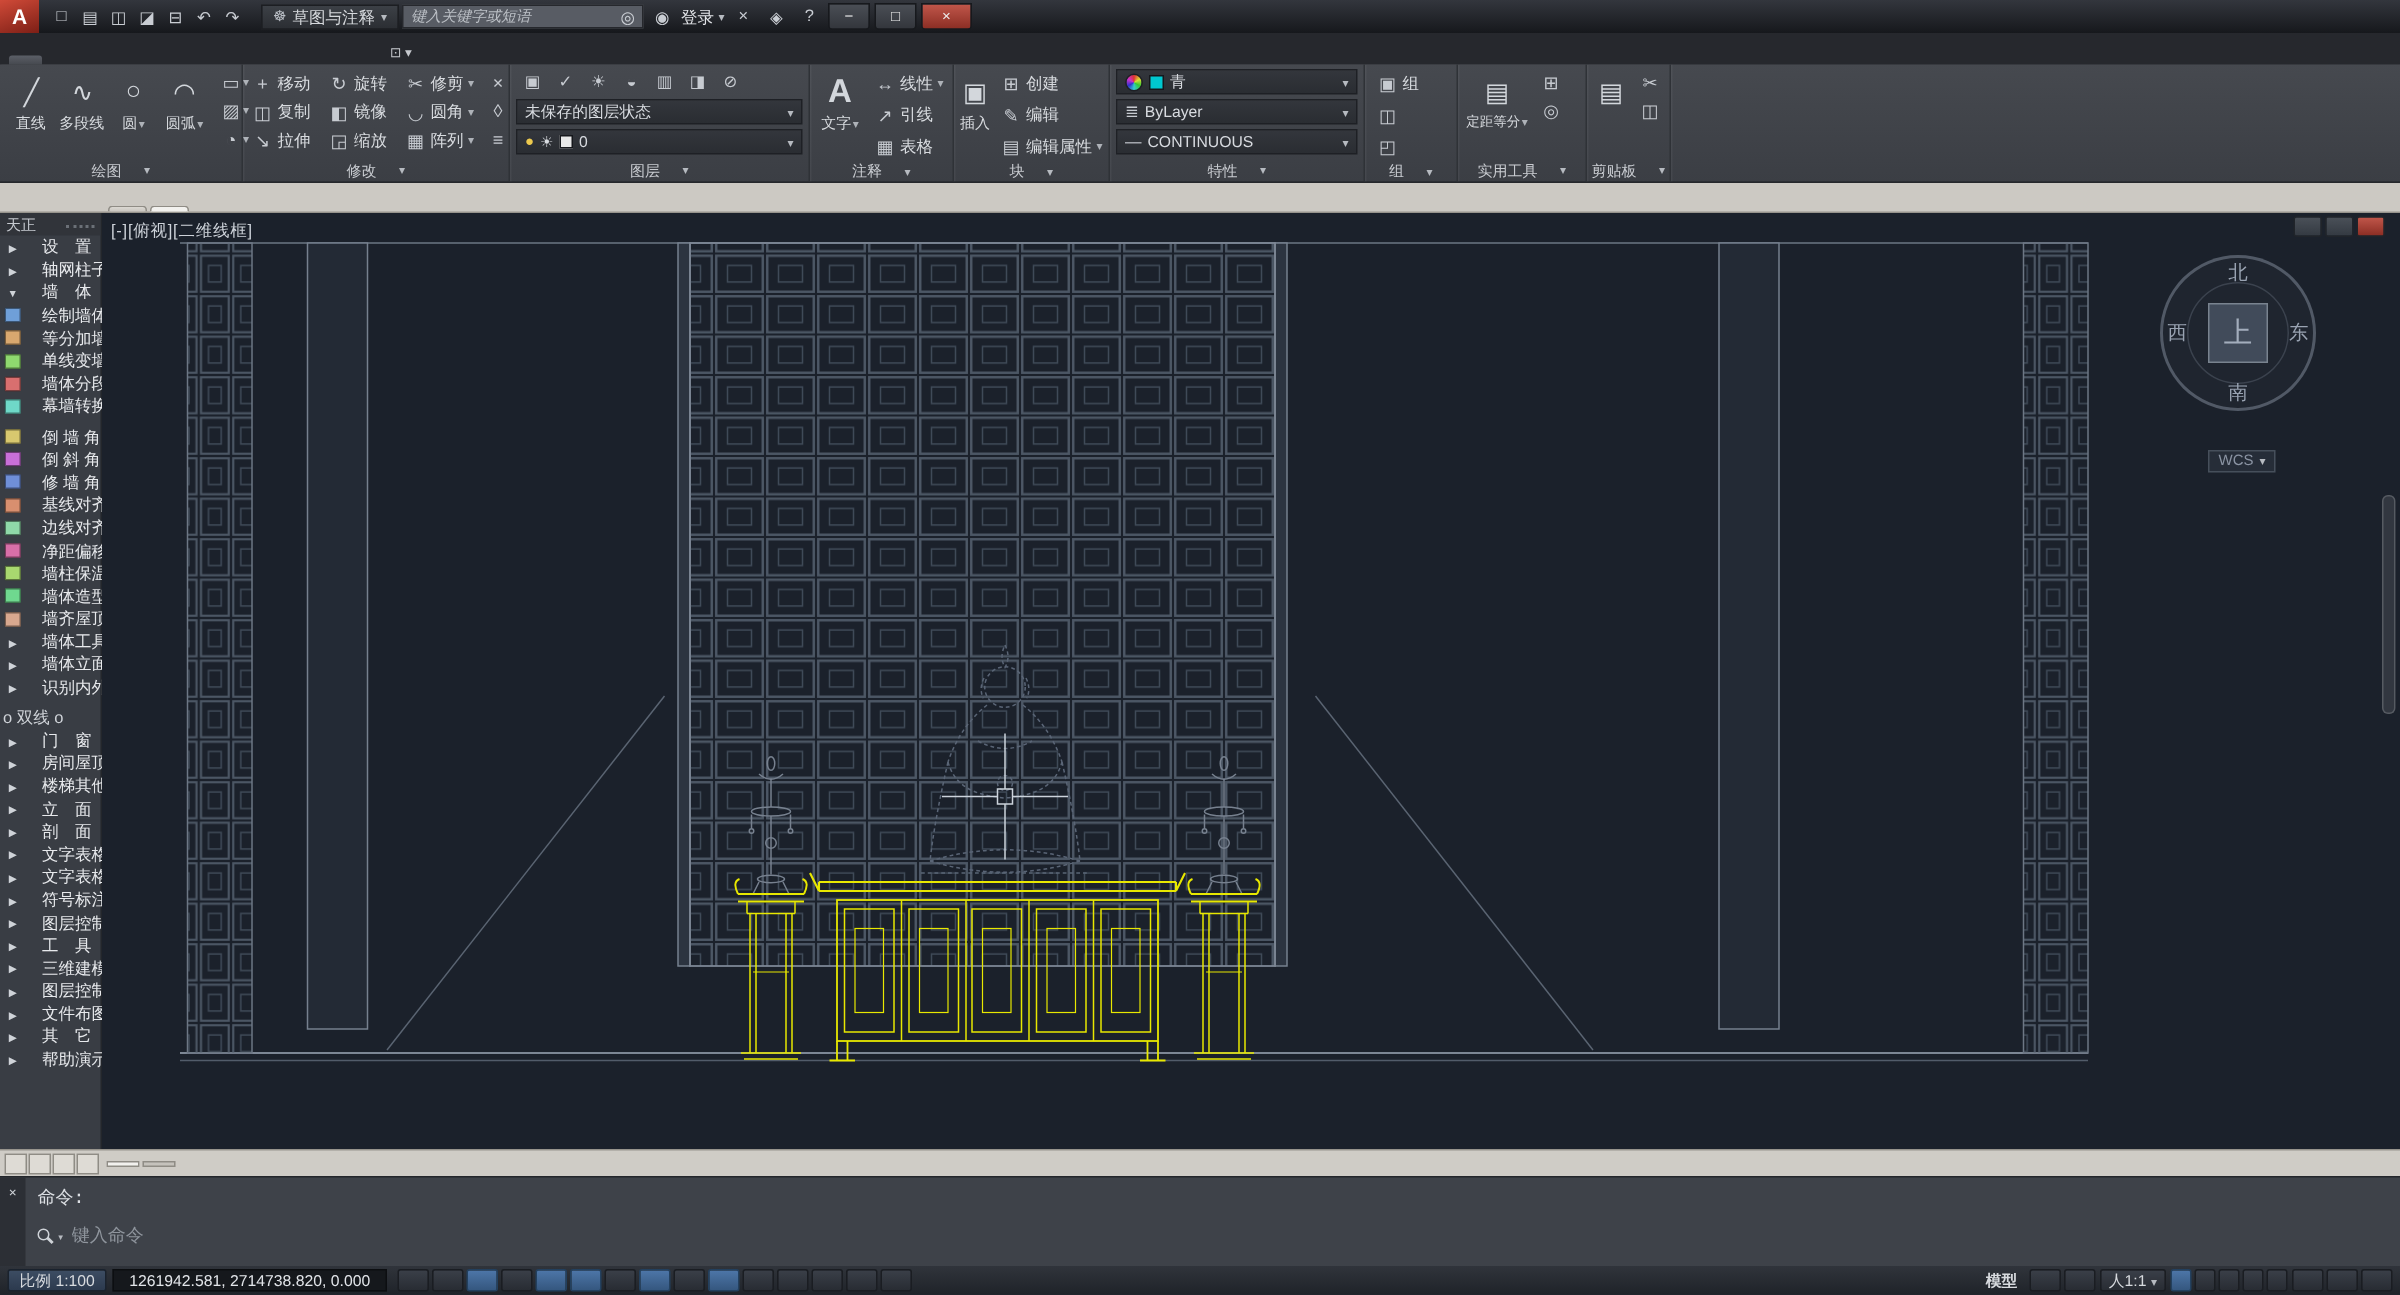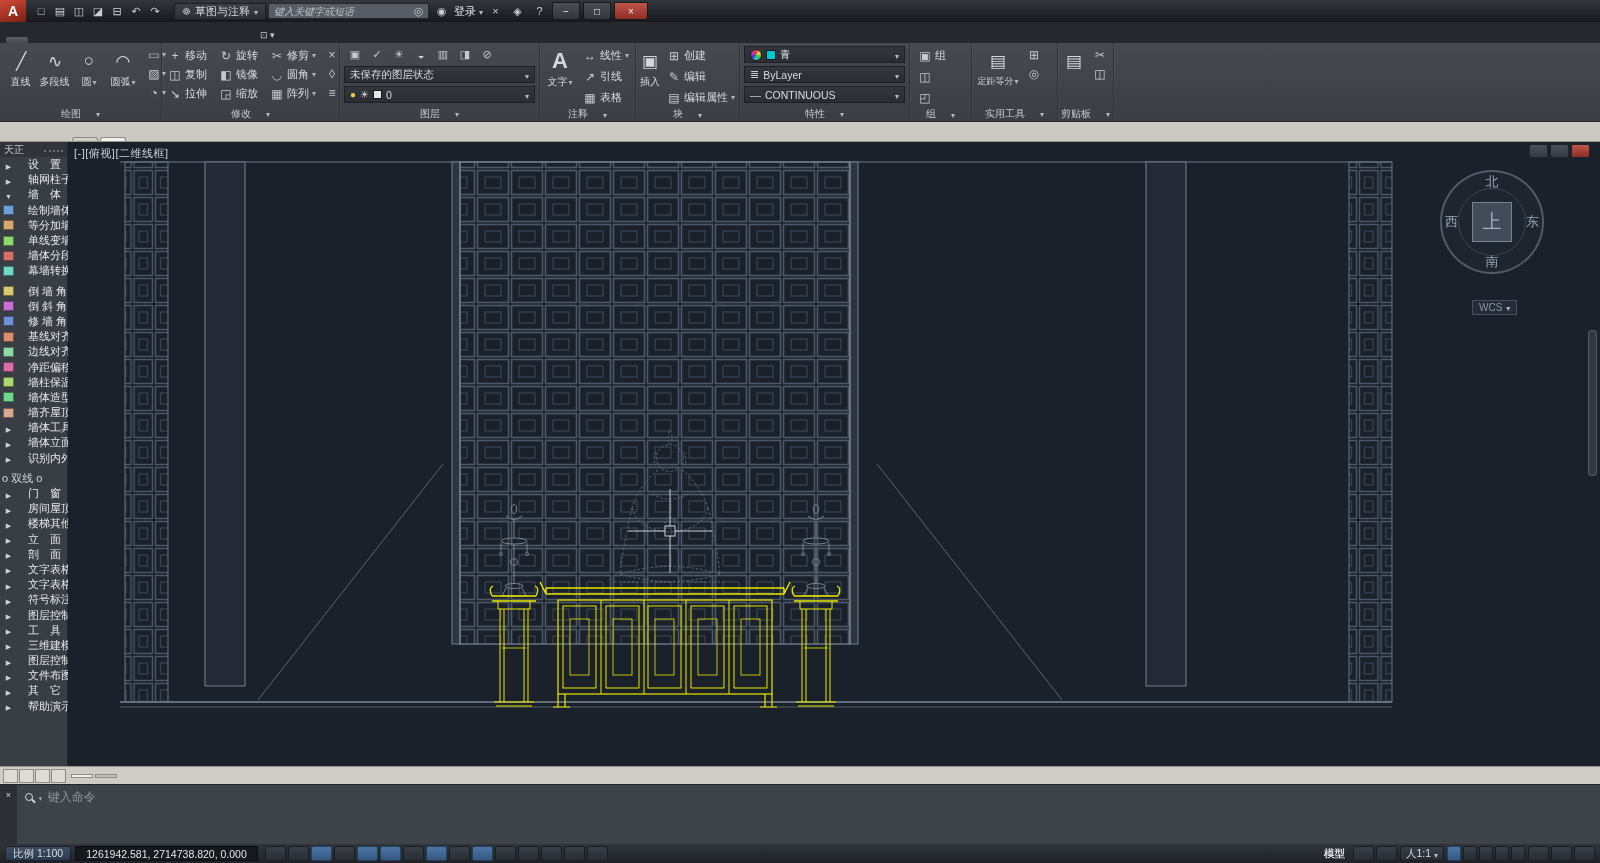--- a/index.html
+++ b/index.html
@@ -927,20 +927,21 @@
         <span class="ltab active"></span>
         <span class="ltab"></span>
       </div>
   </div>
 
   <div class="cmdline">
     <div class="cmd-left">
       <span class="cx">×</span>
     </div>
     <div class="cmd-main">
+      <div class="cmd-history">命令:</div>
       <div class="cmd-input-row">
         <span class="mag"></span>
         <span class="dda"></span>
         <input class="cmd-input" placeholder="键入命令" style="">
       </div>
     </div>
   </div>
 
   <div class="statusbar">
     <span class="scale-chip">比例 1:100</span>

